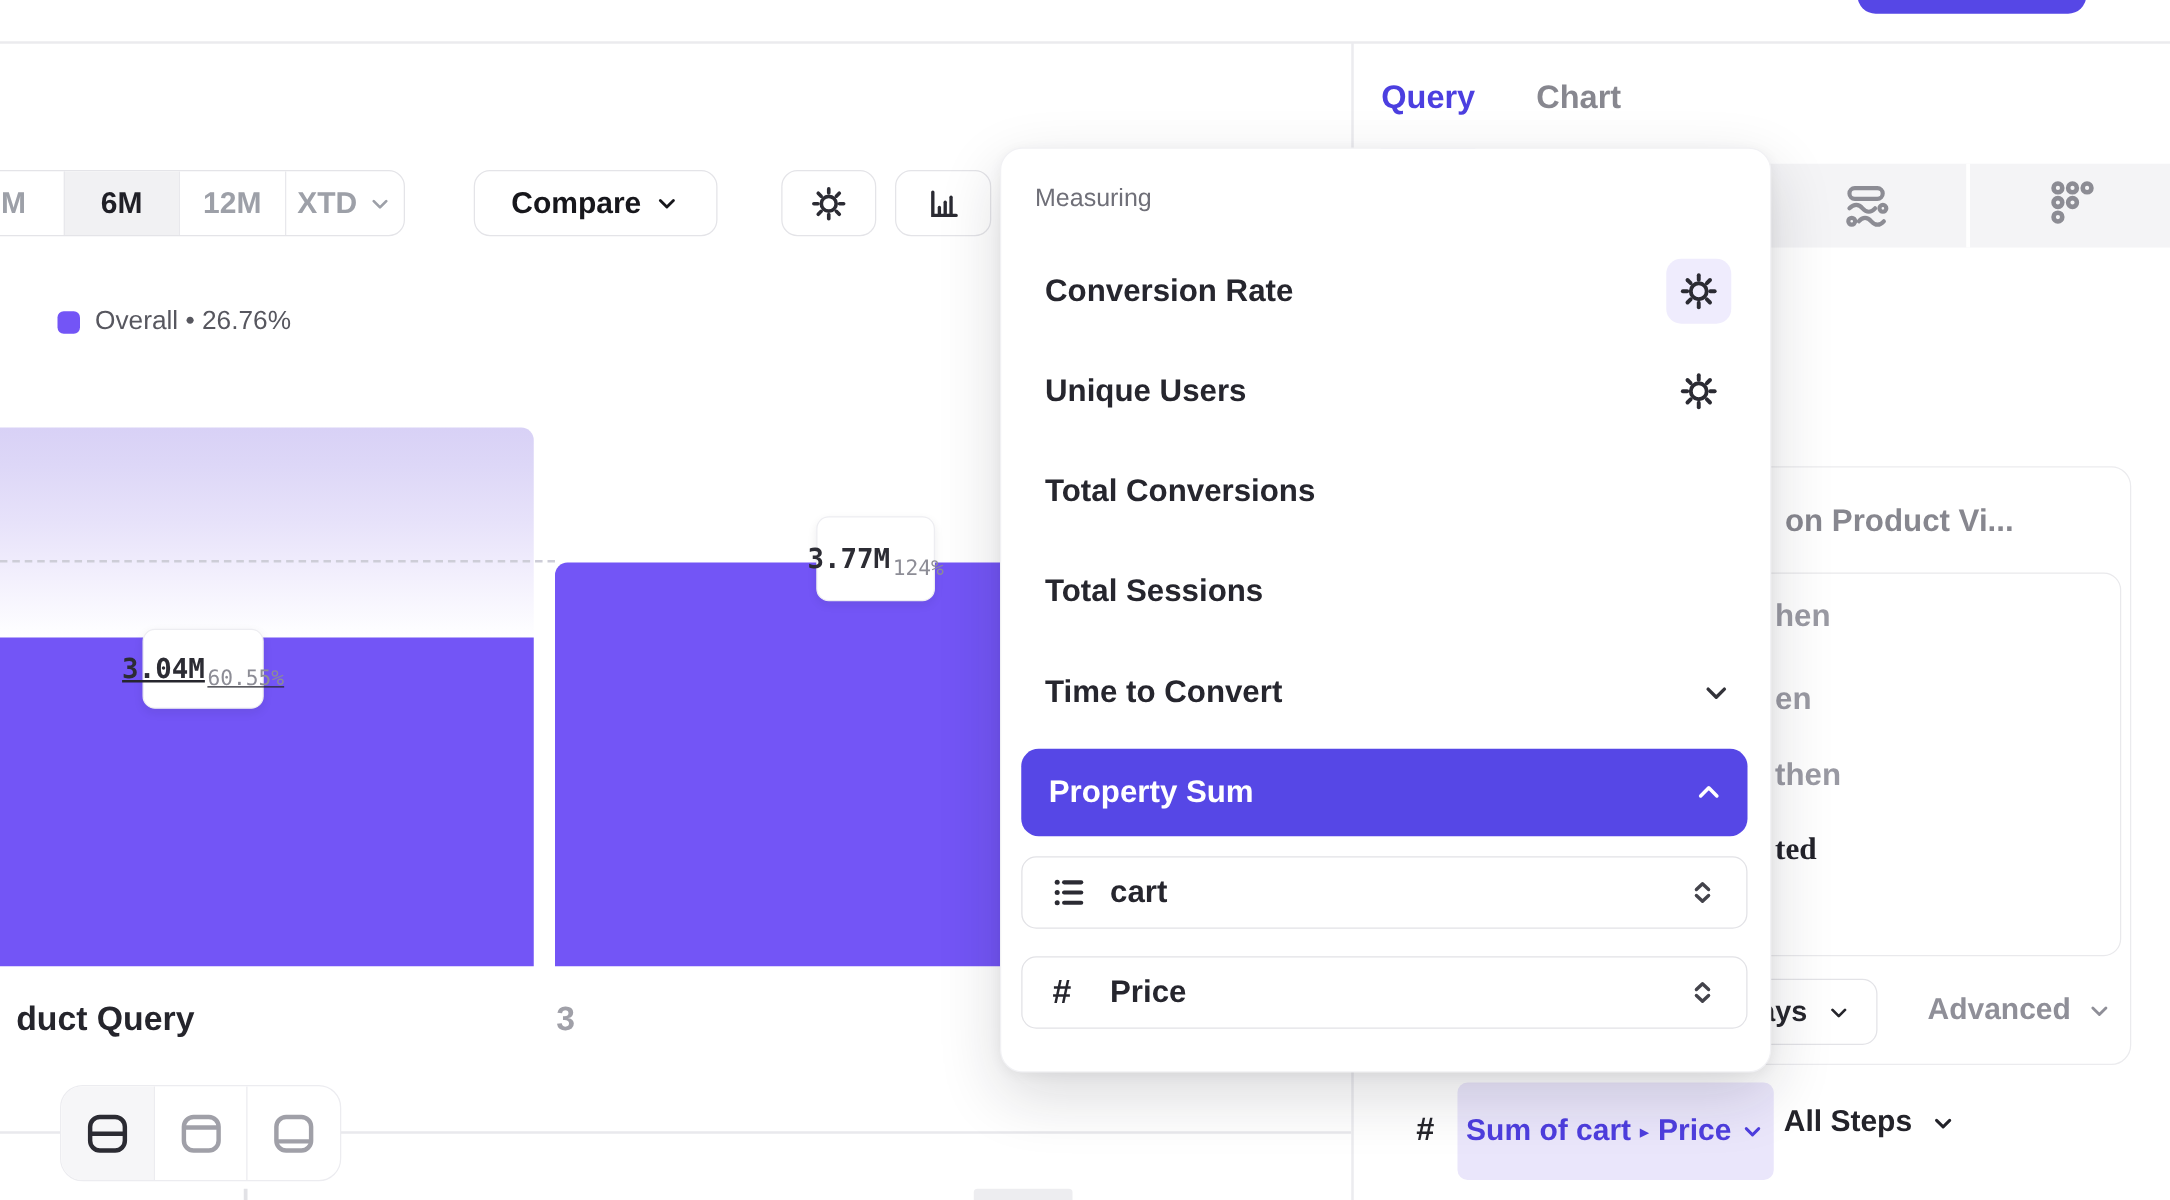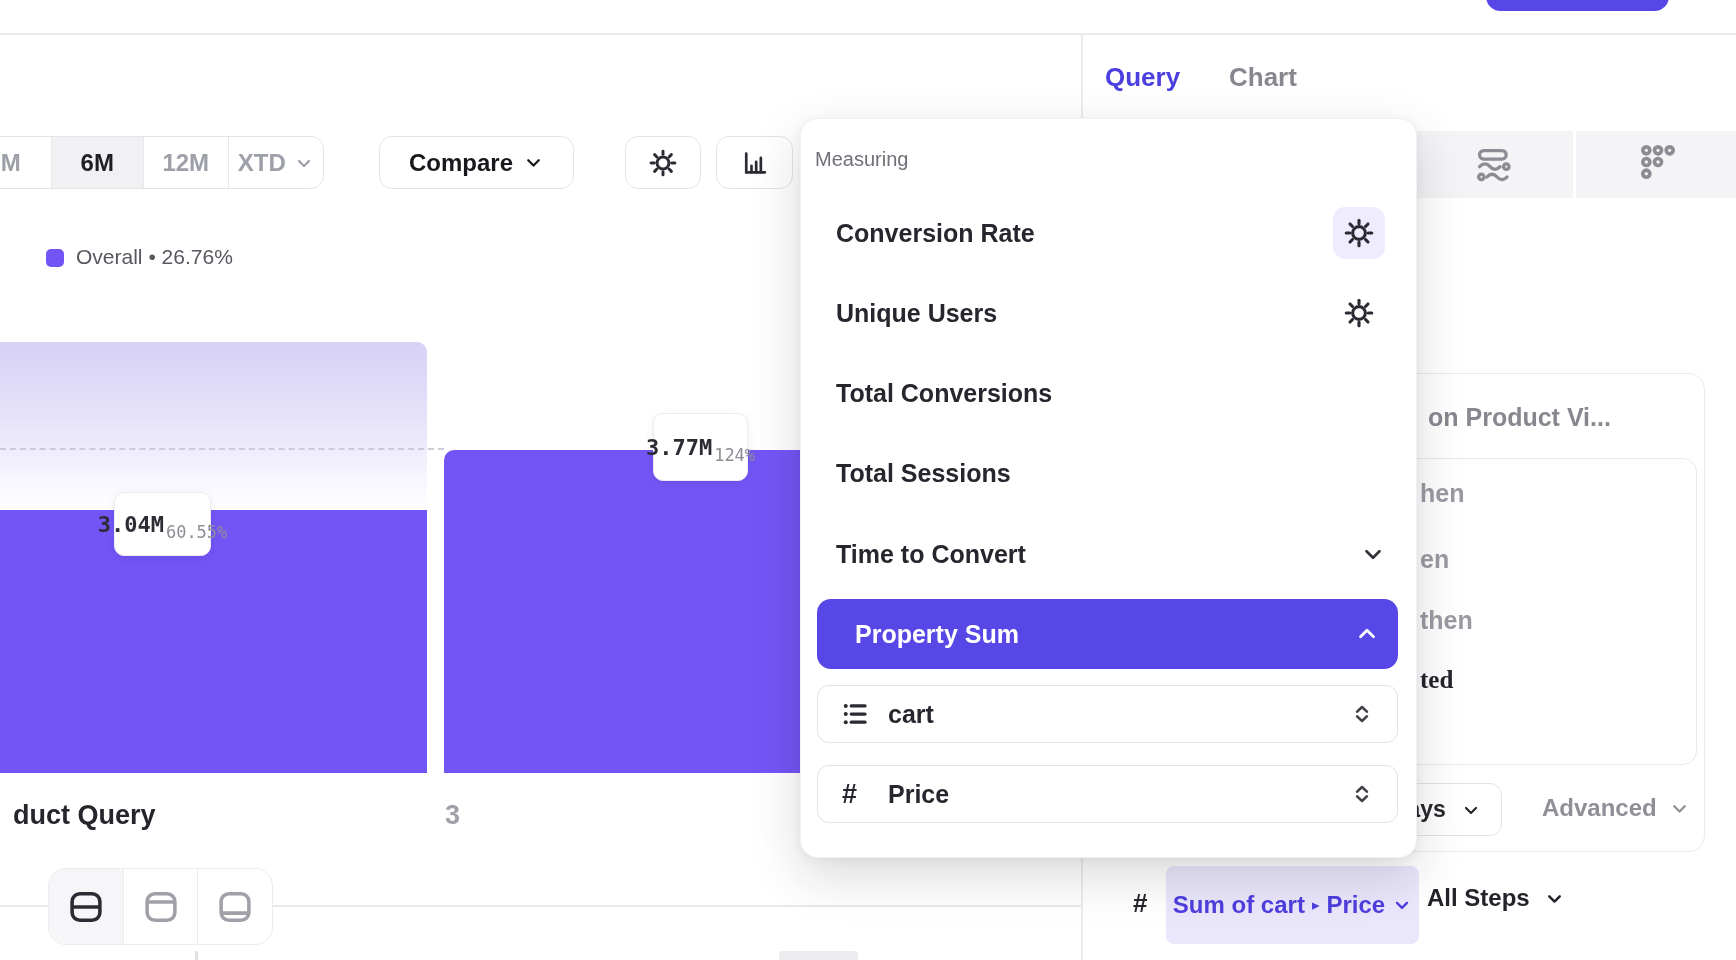--- a/index.html
+++ b/index.html
@@ -81,31 +81,31 @@
                   display:flex; align-items:center; justify-content:center; gap:7px; cursor:pointer; z-index:5; }
   .measure-chip .t { font-size:24px; font-weight:700; color:#4e3edf; }
   .measure-chip .tri { font-size:15px; color:#4e3edf; }
   .all-steps { left:1427px; top:866px; height:64px; display:flex; align-items:center; gap:14px; cursor:pointer; }
   .all-steps .t { font-size:24px; font-weight:700; color:#23232a; }
 
   
   .dropdown { left:800px; top:118px; width:617px; height:740px; background:#fff; border:1px solid #f1f1f4;
               border-radius:18px; z-index:40;
               box-shadow:0 18px 50px rgba(23,23,40,.16), 0 2px 10px rgba(0,0,0,.05); }
-  .dd-title { left:14px; top:29px; font-size:20px; font-weight:500; color:#6f6f78; }
+  .dd-title { left:27px; top:29px; font-size:20px; font-weight:500; color:#6f6f78; }
   .dd-item { left:0; width:617px; height:60px; cursor:pointer; }
   .dd-item .lbl { position:absolute; left:35px; top:50%; transform:translateY(-50%);
                   font-size:25px; font-weight:600; color:#26262e; }
   .gear-btn { position:absolute; left:532px; width:52px; height:52px; border-radius:12px;
               display:flex; align-items:center; justify-content:center; cursor:pointer; }
   .gear-btn.hl { background:#efecfd; }
   .dd-chev { position:absolute; left:558px; width:28px; height:28px; display:flex; align-items:center; justify-content:center; }
   .ps-btn { left:16px; top:480px; width:581px; height:70px; background:#5647e6; border-radius:14px; cursor:pointer; }
   .ps-btn .lbl { position:absolute; left:22px; top:50%; transform:translateY(-50%);
-                 font-size:25px; font-weight:700; color:#fff;margin-left:16px; }
+                 font-size:25px; font-weight:700; color:#fff; }
   .ps-btn .chev { position:absolute; right:18px; top:50%; transform:translateY(-50%); }
   .field { left:16px; width:581px; height:58px; background:#fff; border:1.5px solid #e2e2e6;
            border-radius:12px; cursor:pointer; }
   .field .ic { position:absolute; left:22px; top:50%; transform:translateY(-50%); display:flex; }
   .field .val { position:absolute; left:70px; top:50%; transform:translateY(-50%);
                 font-size:25px; font-weight:600; color:#26262e; }
   .field .hash { position:absolute; left:24px; top:50%; transform:translateY(-50%);
                  font-size:27px; font-weight:700; color:#26262e; }
   .field .stepper { position:absolute; right:22px; top:50%; transform:translateY(-50%); display:flex; }
 
@@ -175,21 +175,21 @@
     <span>•</span>
     <span>26.76%</span>
   </div>
 
   <div class="a ghost-bar"></div>
   <div class="a bar" style="left:-20px; top:510px; width:447px; height:263px;"></div>
   <div class="a bar" style="left:444px; top:450px; width:427px; height:323px; border-radius:10px 10px 0 0;"></div>
   <div class="a bar" style="left:888px; top:485px; width:200px; height:288px; border-radius:10px 10px 0 0;"></div>
   <div class="a dash-line"></div>
 
-  <div class="a tip mono" style="left:114px; top:492px; width:97px; height:64px;">
+  <div class="a tip mono" style="left:114px; top:503px; width:97px; height:64px;text-decoration:underline;">
     <div class="v">3.04M</div>
     <div class="p">60.55%</div>
   </div>
   <div class="a tip mono" style="left:653px; top:413px; width:95px; height:68px;">
     <div class="v">3.77M</div>
     <div class="p">124%</div>
   </div>
 
   <div class="a step-label" style="left:0px;">
     <span class="num"></span>

